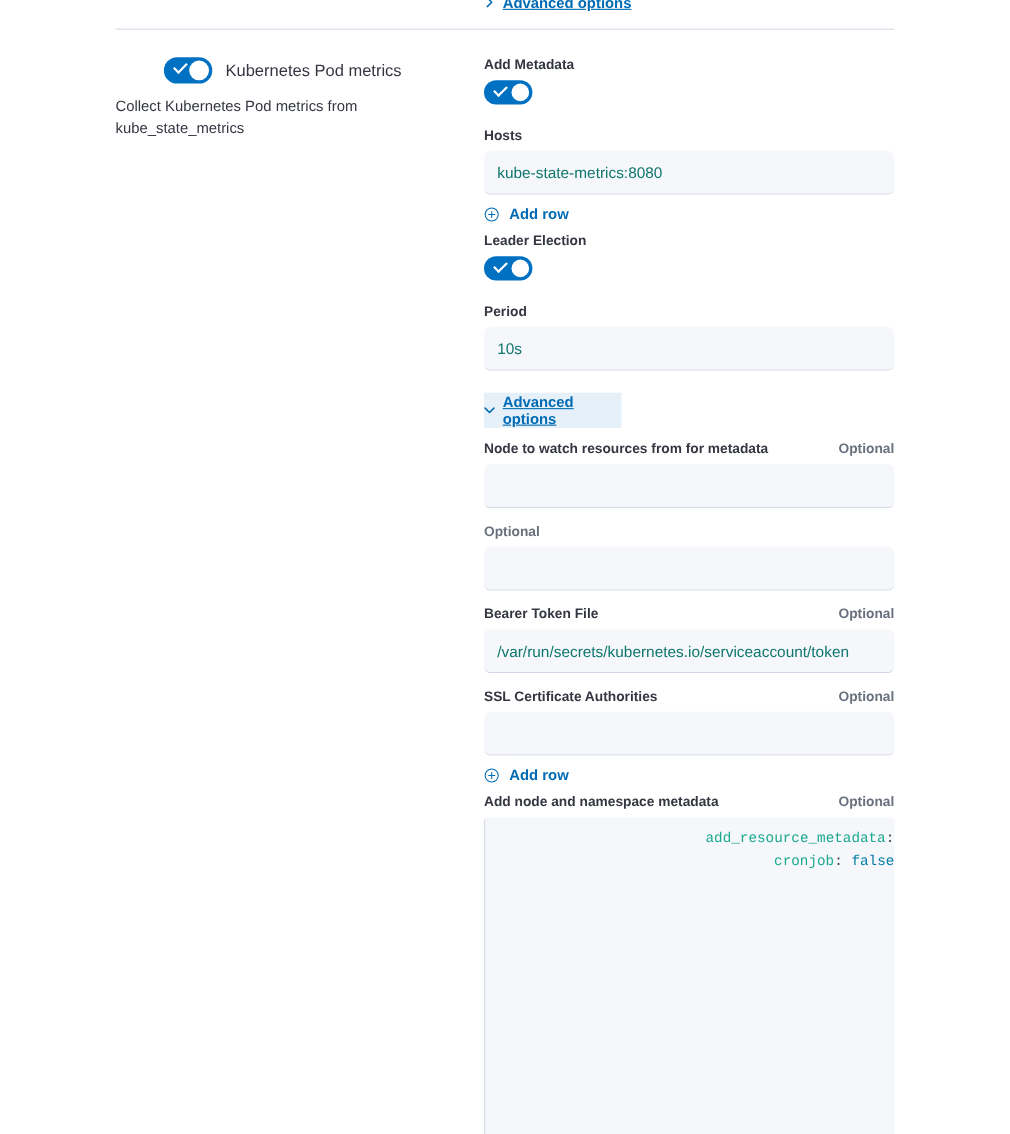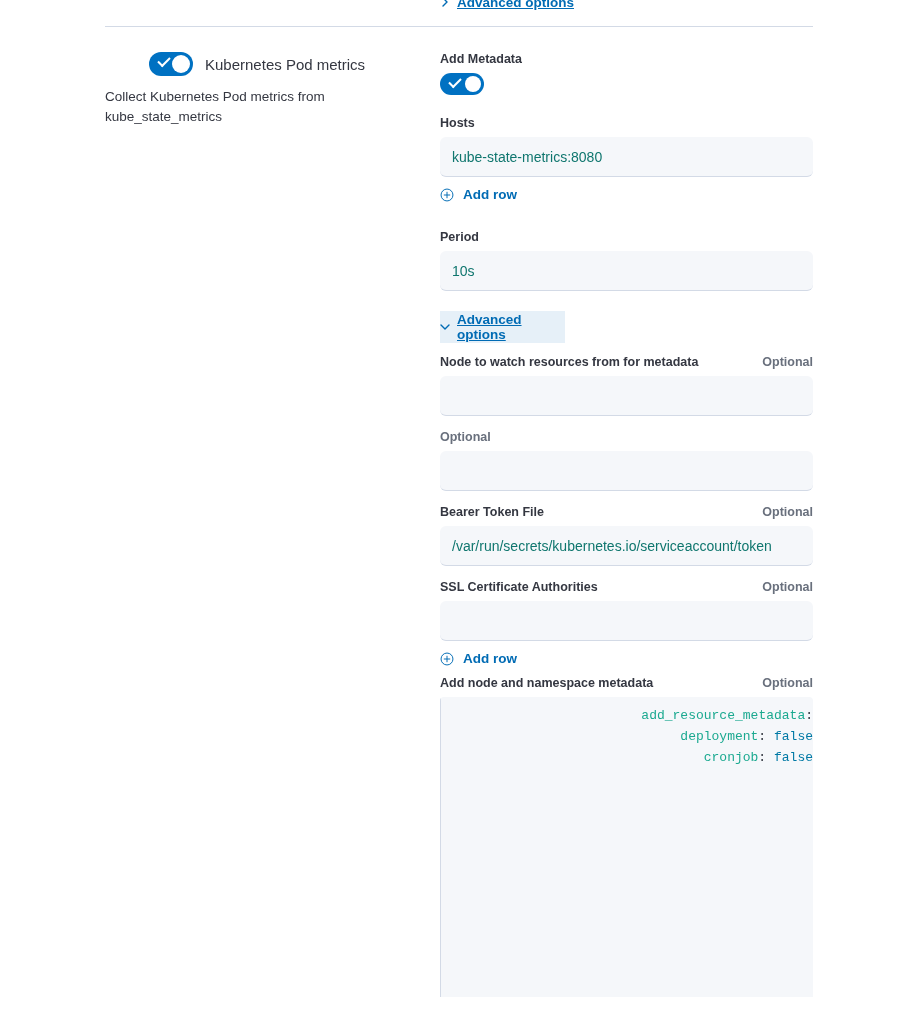--- a/index.html
+++ b/index.html
@@ -283,20 +283,29 @@
         <svg width="14" height="14" viewBox="0 0 16 16" aria-hidden="true">
             <circle cx="8" cy="8" r="6.8" fill="none" stroke="#006bb4" stroke-width="1.1"></circle>
             <path d="M8 4.8 V11.2 M4.8 8 H11.2" stroke="#006bb4" stroke-width="1.1" stroke-linecap="round"></path>
           </svg>
       </span>
       <span class="add-row-label">Add row</span>
     </div>
 
     <div class="spacer-10"></div>
 
+    <div>
+      <div class="field-label">Leader Election</div>
+      <div style="margin-top:7px;">
+        <span class="switch small">
+          <span class="check"></span>
+          <span class="knob"></span>
+        </span>
+      </div>
+    </div>
 
     <div class="spacer-18"></div>
 
     <div>
       <div class="field-label">Period</div>
       <div class="input">10s</div>
     </div>
 
     <div class="adv-row">
       <span class="chev">
@@ -360,20 +369,19 @@
 
     <div>
       <div class="label-row">
         <span class="field-label">Add node and namespace metadata</span>
         <span class="optional">Optional</span>
       </div>
       <div class="code-box">
         <div class="code-gutter"></div>
         <div class="code-lines">
           <div class="code-line"><span class="tok-key">add_resource_metadata</span><span class="tok-punc">:</span></div>
-          <div class="code-line"><span class="tok-key">  deployment</span><span class="tok-punc">:</span><span class="tok-punc"> </span><span class="tok-bool">false</span></div>
           <div class="code-line"><span class="tok-key">  cronjob</span><span class="tok-punc">:</span><span class="tok-punc"> </span><span class="tok-bool">false</span></div>
         </div>
       </div>
     </div>
 
   </div>
 </div>
 
 </body></html>

